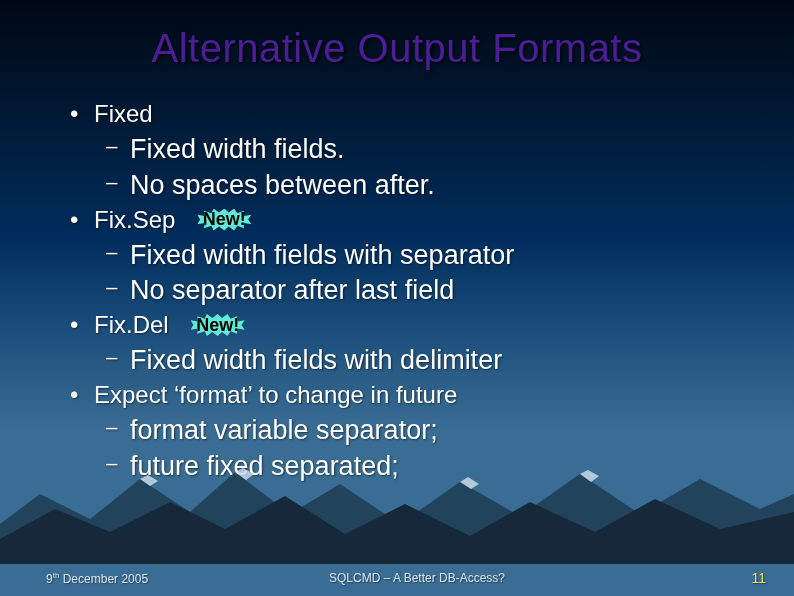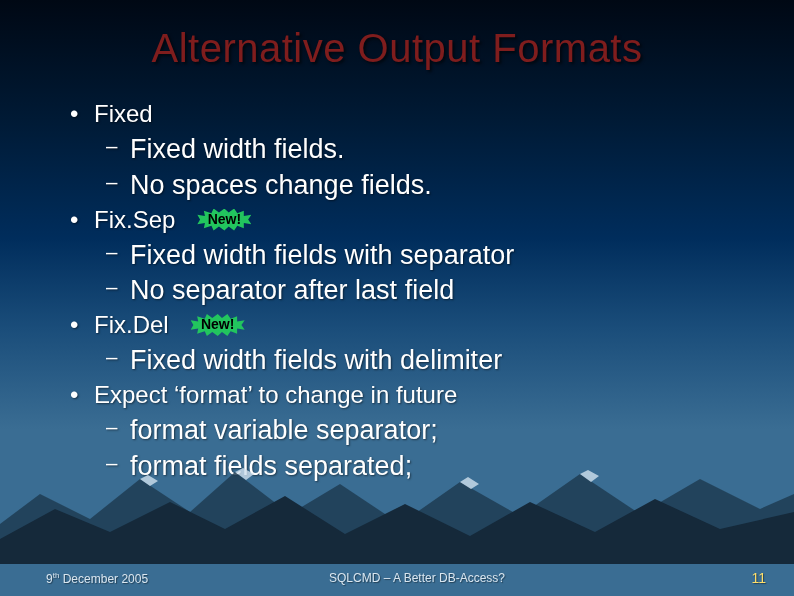--- a/index.html
+++ b/index.html
@@ -10,21 +10,21 @@
     color: #ffffff;
     position: relative;
   }
 
   .title {
     text-align: center;
     font-size: 40px;
     font-weight: normal;
     padding-top: 26px;
     padding-bottom: 10px;
-    color: #7f1d1d;
+    color: #4c1d95;
     text-shadow: 2px 2px 3px rgba(0,0,0,0.6);
     letter-spacing: 0.5px;
   }
 
   .content {
     padding-left: 48px;
     padding-top: 18px;
     font-size: 24px;
     line-height: 1.25;
     text-shadow: 1px 1px 2px rgba(0,0,0,0.5);
@@ -60,23 +60,23 @@
   }
 
   .inline-row { display: flex; align-items: center; gap: 22px; }
 
   .starburst {
     display: inline-flex;
     align-items: center;
     justify-content: center;
     width: 54px;
     height: 22px;
-    background: #22c55e;
+    background: #5eead4;
     color: #000;
-    font-size: 14px;
+    font-size: 18px;
     font-weight: bold;
     position: relative;
     clip-path: polygon(5% 50%, 0% 28%, 14% 34%, 12% 10%, 26% 22%, 30% 0%, 40% 18%, 50% 0%, 58% 18%, 68% 0%, 74% 22%, 86% 10%, 86% 34%, 100% 28%, 94% 50%, 100% 72%, 86% 66%, 86% 90%, 74% 78%, 68% 100%, 58% 82%, 50% 100%, 40% 82%, 30% 100%, 26% 78%, 12% 90%, 14% 66%, 0% 72%);
     text-shadow: none;
   }
 
   .mountains {
     position: absolute;
     left: 0;
     bottom: 32px;
@@ -106,40 +106,40 @@
 <body>
 
 <div class="title">Alternative Output Formats</div>
 
 <div class="content">
 
   <div class="bullet-l1 inline-row">
     <span>Fixed</span>
   </div>
   <div class="bullet-l2">Fixed width fields.</div>
-  <div class="bullet-l2">No spaces change fields.</div>
+  <div class="bullet-l2">No spaces between after.</div>
 
   <div class="bullet-l1 inline-row">
     <span>Fix.Sep</span>
     <span class="starburst">New!</span>
   </div>
   <div class="bullet-l2">Fixed width fields with separator</div>
   <div class="bullet-l2">No separator after last field</div>
 
   <div class="bullet-l1 inline-row">
     <span>Fix.Del</span>
     <span class="starburst">New!</span>
   </div>
   <div class="bullet-l2">Fixed width fields with delimiter</div>
 
   <div class="bullet-l1 inline-row">
     <span>Expect ‘format’ to change in future</span>
   </div>
   <div class="bullet-l2">format variable separator;</div>
-  <div class="bullet-l2">format fields separated;</div>
+  <div class="bullet-l2">future fixed separated;</div>
 
 </div>
 
 <svg class="mountains" viewBox="0 0 794 140" preserveAspectRatio="none">
   <path d="M0,100 L40,70 L90,95 L140,55 L190,88 L235,48 L290,90 L340,60 L400,100 L460,58 L520,92 L580,50 L640,90 L700,55 L760,85 L794,70 L794,140 L0,140 Z" fill="#1f3c52" opacity="0.85"></path>
   <path d="M0,115 L55,85 L110,108 L170,78 L225,105 L285,72 L345,110 L405,80 L470,112 L530,78 L595,108 L655,75 L720,105 L794,88 L794,140 L0,140 Z" fill="#15293a"></path>
   <path d="M140,55 L150,62 L158,57 L148,51 Z M235,48 L246,56 L254,50 L243,44 Z M460,58 L471,65 L479,60 L468,53 Z M580,50 L591,58 L599,52 L588,46 Z" fill="#cfe0ed" opacity="0.8"></path>
 </svg>
 
 <div class="footer">

